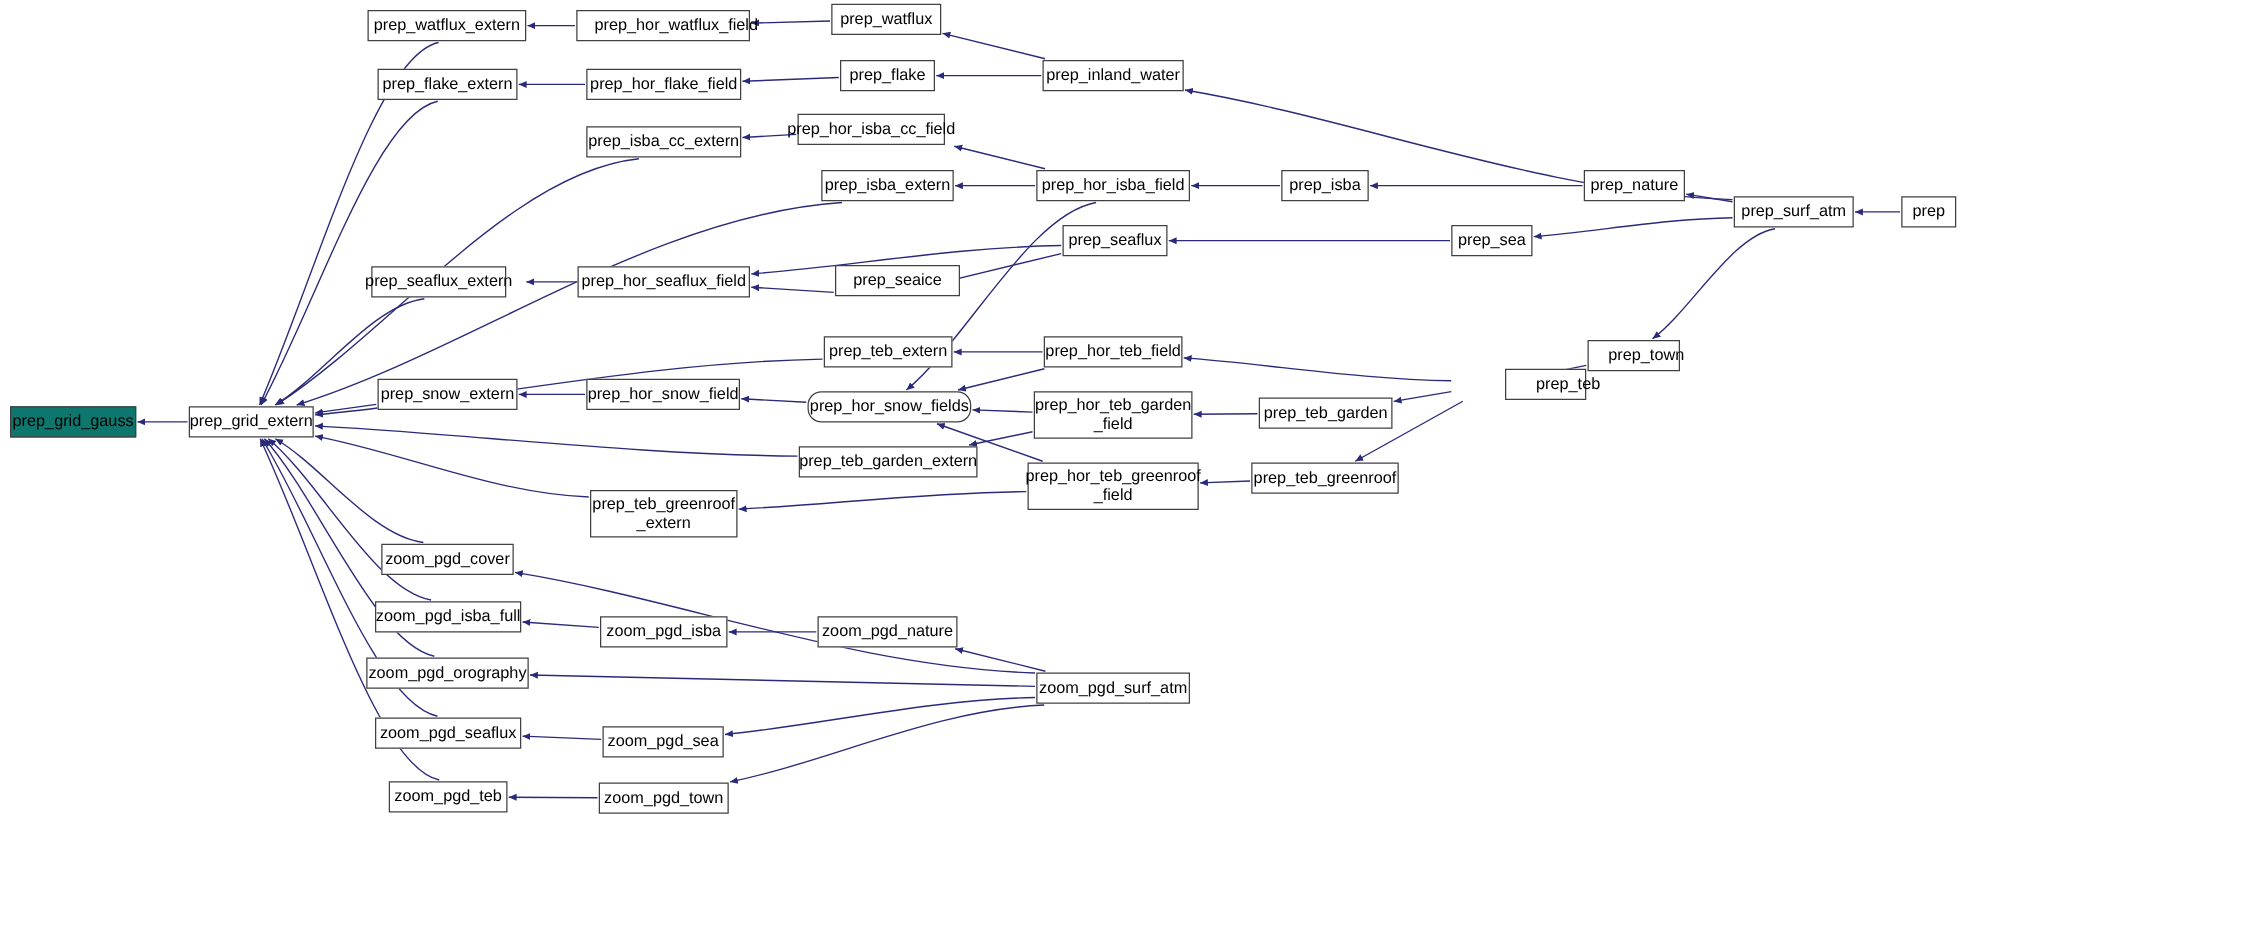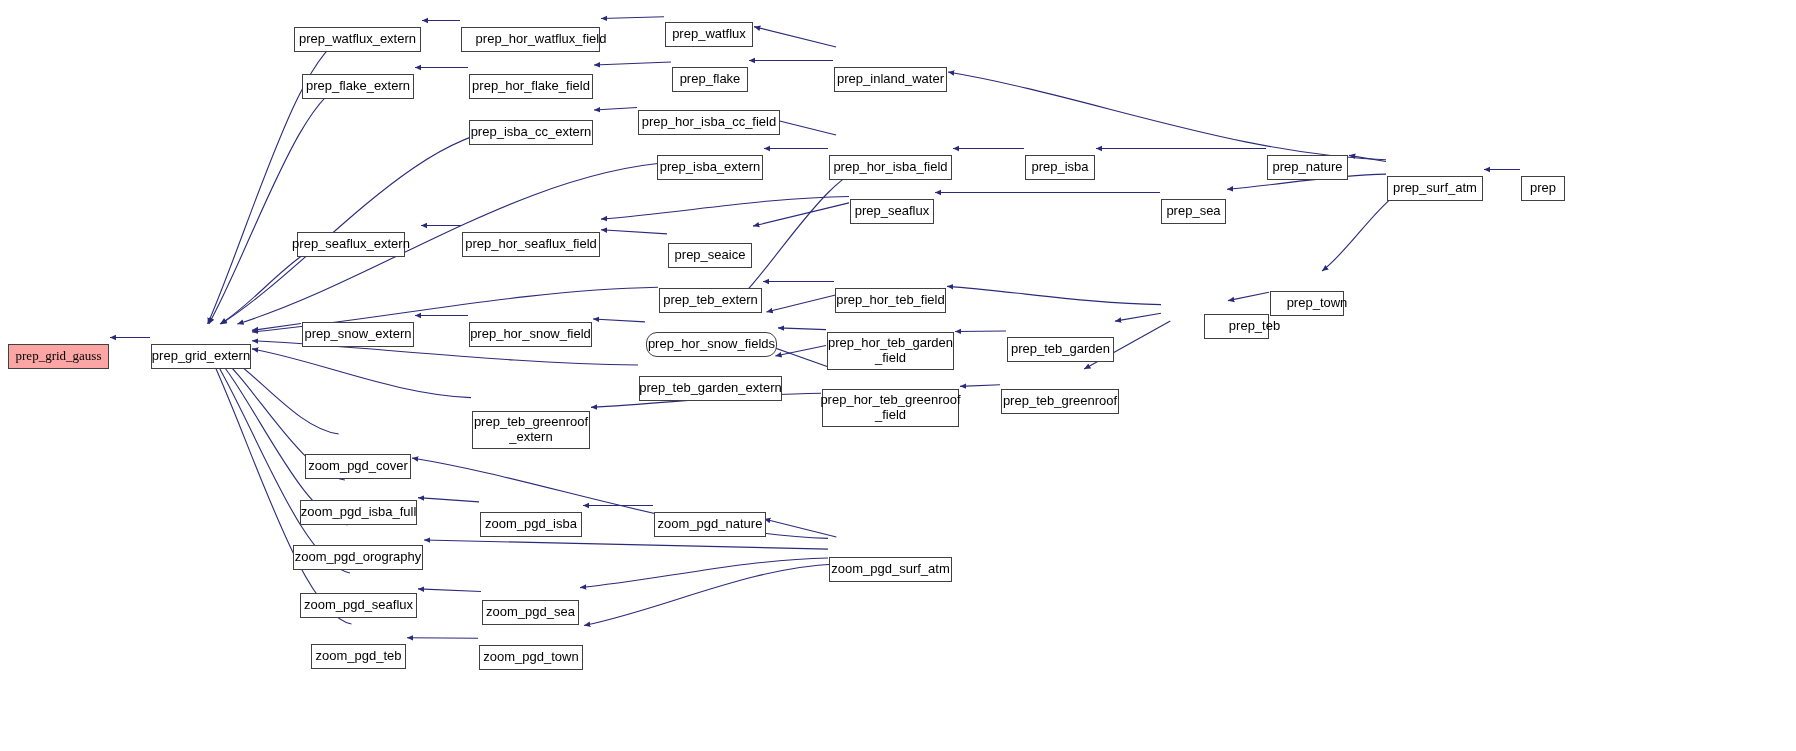--- a/index.html
+++ b/index.html
@@ -19,23 +19,22 @@
     color:#000000;
     font-size:13px;
     line-height:1.12;
     display:flex;
     align-items:center;
     justify-content:center;
     text-align:center;
     white-space:pre-line;
     letter-spacing:0px;
     z-index:5;
-    margin-top:19px;
   }
-  .node.highlight{background:#fca5a5;font-family:Liberation Serif, serif;}
+  .node.highlight{background:#0f766e;}
 </style>
 </head>
 <body>
 
 <div id="canvas">
   <svg id="edges" xmlns="http://www.w3.org/2000/svg">
       <defs>
         <marker id="ah" viewBox="0 0 10 10" refX="9" refY="5" markerWidth="7" markerHeight="7" orient="auto-start-reverse" markerUnits="userSpaceOnUse">
           <path d="M0,1 L9,5 L0,9 z" fill="#2a2a7a"></path>
         </marker>
@@ -118,23 +117,23 @@
       <div class="node" style="left: 469px; top: 101px; width: 124px; height: 25px;">prep_isba_cc_extern</div>
       <div class="node" style="left: 462px; top: 213px; width: 138px; height: 25px;">prep_hor_seaflux_field</div>
       <div class="node" style="left: 469px; top: 303px; width: 123px; height: 25px;">prep_hor_snow_field</div>
       <div class="node" style="left: 472px; top: 392px; width: 118px; height: 38px;">prep_teb_greenroof
 _extern</div>
       <div class="node" style="left: 480px; top: 493px; width: 102px; height: 25px;">zoom_pgd_isba</div>
       <div class="node" style="left: 482px; top: 581px; width: 97px; height: 25px;">zoom_pgd_sea</div>
       <div class="node" style="left: 479px; top: 626px; width: 104px; height: 25px;">zoom_pgd_town</div>
       <div class="node" style="left: 665px; top: 3px; width: 88px; height: 25px;">prep_watflux</div>
       <div class="node" style="left: 672px; top: 48px; width: 76px; height: 25px;">prep_flake</div>
-      <div class="node" style="left: 638px; top: 91px; width: 142px; height: 25px;">prep_hor_isba_cc_field</div>
+      <div class="node" style="left: 638px; top: 91px; width: 118px; height: 25px;">prep_hor_isba_cc_field</div>
       <div class="node" style="left: 657px; top: 136px; width: 106px; height: 25px;">prep_isba_extern</div>
-      <div class="node" style="left: 668px; top: 224px; width: 84px; height: 25px;">prep_seaice</div>
+      <div class="node" style="left: 668px; top: 212px; width: 100px; height: 25px;">prep_seaice</div>
       <div class="node" style="left: 659px; top: 269px; width: 103px; height: 25px;">prep_teb_extern</div>
       <div class="node" style="left: 646px; top: 313px; width: 131px; height: 25px; border-radius: 11px;">prep_hor_snow_fields</div>
       <div class="node" style="left: 639px; top: 357px; width: 143px; height: 25px;">prep_teb_garden_extern</div>
       <div class="node" style="left: 834px; top: 48px; width: 113px; height: 25px;">prep_inland_water</div>
       <div class="node" style="left: 829px; top: 136px; width: 123px; height: 25px;">prep_hor_isba_field</div>
       <div class="node" style="left: 850px; top: 180px; width: 84px; height: 25px;">prep_seaflux</div>
       <div class="node" style="left: 835px; top: 269px; width: 111px; height: 25px;">prep_hor_teb_field</div>
       <div class="node" style="left: 827px; top: 313px; width: 127px; height: 38px;">prep_hor_teb_garden
 _field</div>
       <div class="node" style="left: 822px; top: 370px; width: 137px; height: 38px;">prep_hor_teb_greenroof

